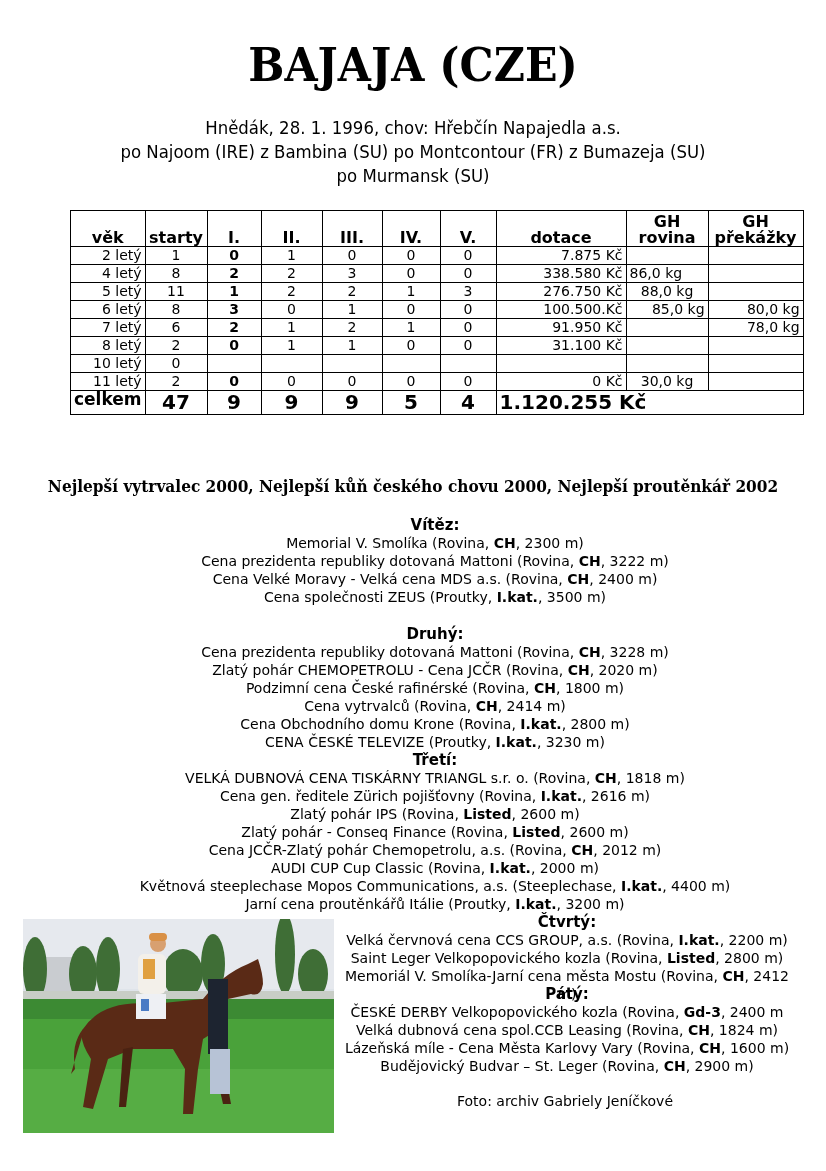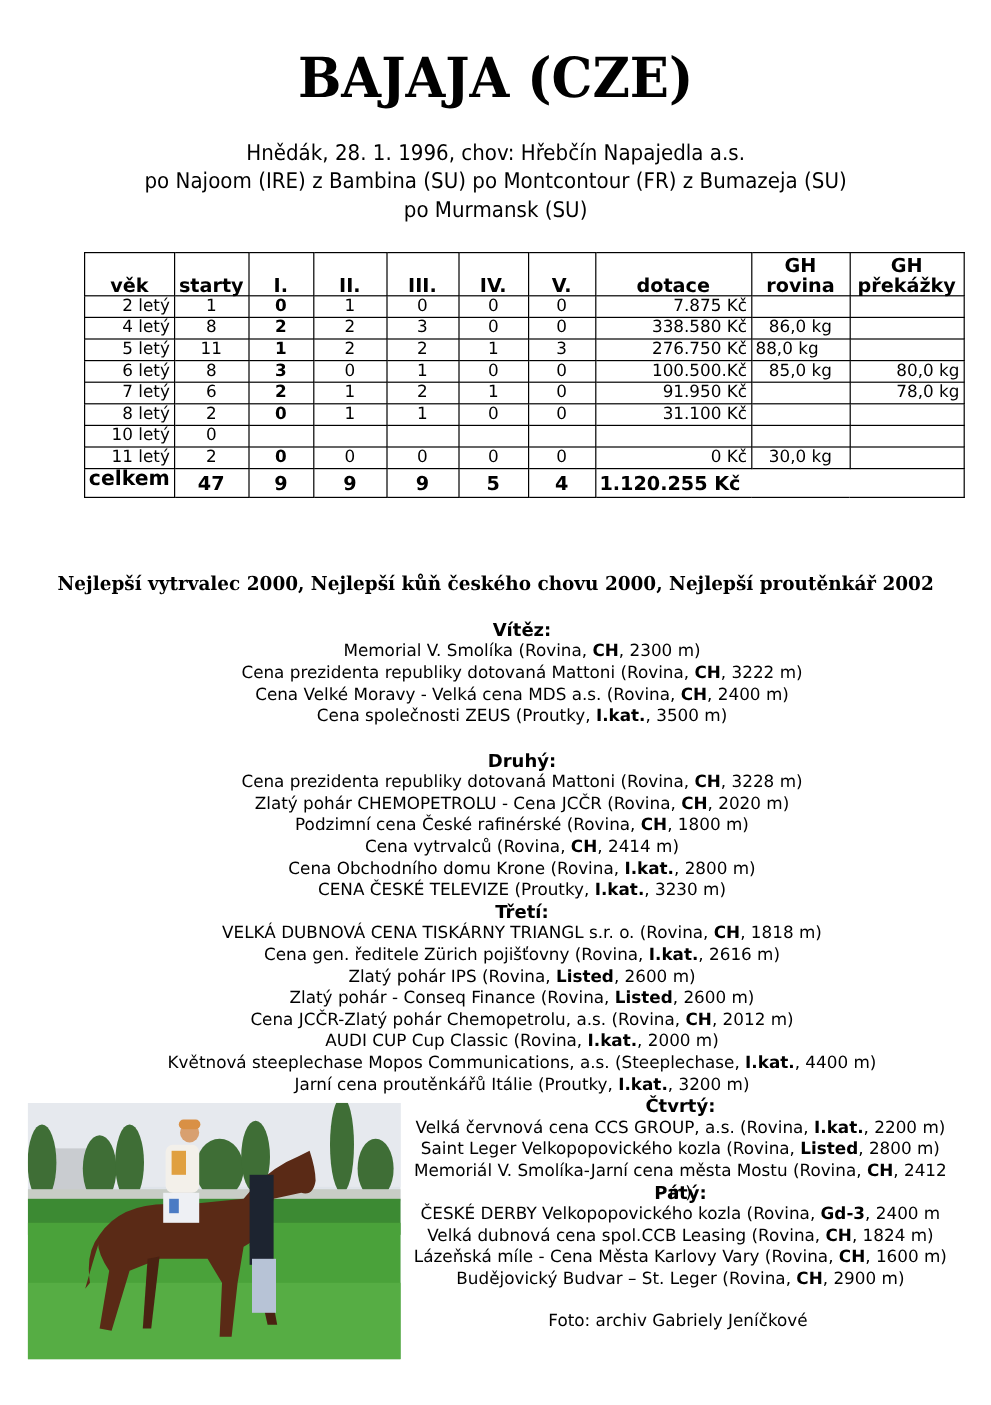--- a/index.html
+++ b/index.html
@@ -6,21 +6,21 @@
   body { width:826px; height:1171px; position:relative; overflow:hidden; color:#000; font-family:"DejaVu Sans", sans-serif; }
   .title { position:absolute; left:0; top:38px; width:826px; text-align:center; font-family:"DejaVu Serif", serif; font-weight:bold; font-size:46px; letter-spacing:0px; transform:scaleX(0.93); }
   .sub { position:absolute; left:0; width:826px; text-align:center; font-size:18px; transform:scaleX(0.92); }
   table.stats { position:absolute; left:70px; top:210px; border-collapse:collapse; font-size:14px; }
   table.stats td, table.stats th { border:1px solid #000; padding:0 3px; height:17px; line-height:17px; }
   table.stats th { font-weight:bold; vertical-align:bottom; height:35px; line-height:16px; font-size:16px; }
   td.age { text-align:right; }
   td.c { text-align:center; }
   td.r { text-align:right; }
   td.b { font-weight:bold; }
-  tr.total td { font-weight:bold; font-size:16px; height:23px; line-height:23px; }
+  tr.total td { font-weight:bold; font-size:20px; height:23px; line-height:23px; }
   tr.total td.lbl { font-size:17px; vertical-align:top; line-height:16px;margin-top:29px; }
   .awards { position:absolute; left:0; top:477px; width:826px; text-align:center; font-family:"DejaVu Serif", serif; font-weight:bold; font-size:16px; transform:scaleX(0.96); }
   .block { position:absolute; text-align:center; font-size:14px; line-height:18px; }
   .block .h { font-weight:bold; font-size:15px; }
   .photo { position:absolute; left:23px; top:919px; width:311px; height:214px; overflow:hidden; }
   .credit { position:absolute; left:330px; top:1093px; width:470px; text-align:center; font-size:14px; }
 </style>
 </head>
 <body>
 
@@ -71,45 +71,45 @@
       </tr>
       <tr>
         <td class="age">4 letý</td>
         <td class="c">8</td>
         <td class="c b">2</td>
         <td class="c">2</td>
         <td class="c">3</td>
         <td class="c">0</td>
         <td class="c">0</td>
         <td class="r">338.580 Kč</td>
-        <td class="c" style="text-align: center;">86,0 kg</td>
+        <td class="c" style="text-align: left;">86,0 kg</td>
         <td class="r"></td>
       </tr>
       <tr>
         <td class="age">5 letý</td>
         <td class="c">11</td>
         <td class="c b">1</td>
         <td class="c">2</td>
         <td class="c">2</td>
         <td class="c">1</td>
         <td class="c">3</td>
         <td class="r">276.750 Kč</td>
-        <td class="c" style="text-align: left;">88,0 kg</td>
+        <td class="c" style="text-align: center;">88,0 kg</td>
         <td class="r"></td>
       </tr>
       <tr>
         <td class="age">6 letý</td>
         <td class="c">8</td>
         <td class="c b">3</td>
         <td class="c">0</td>
         <td class="c">1</td>
         <td class="c">0</td>
         <td class="c">0</td>
         <td class="r">100.500.Kč</td>
-        <td class="c" style="text-align: center;">85,0 kg</td>
+        <td class="c" style="text-align: right;">85,0 kg</td>
         <td class="r">80,0 kg</td>
       </tr>
       <tr>
         <td class="age">7 letý</td>
         <td class="c">6</td>
         <td class="c b">2</td>
         <td class="c">1</td>
         <td class="c">2</td>
         <td class="c">1</td>
         <td class="c">0</td>

